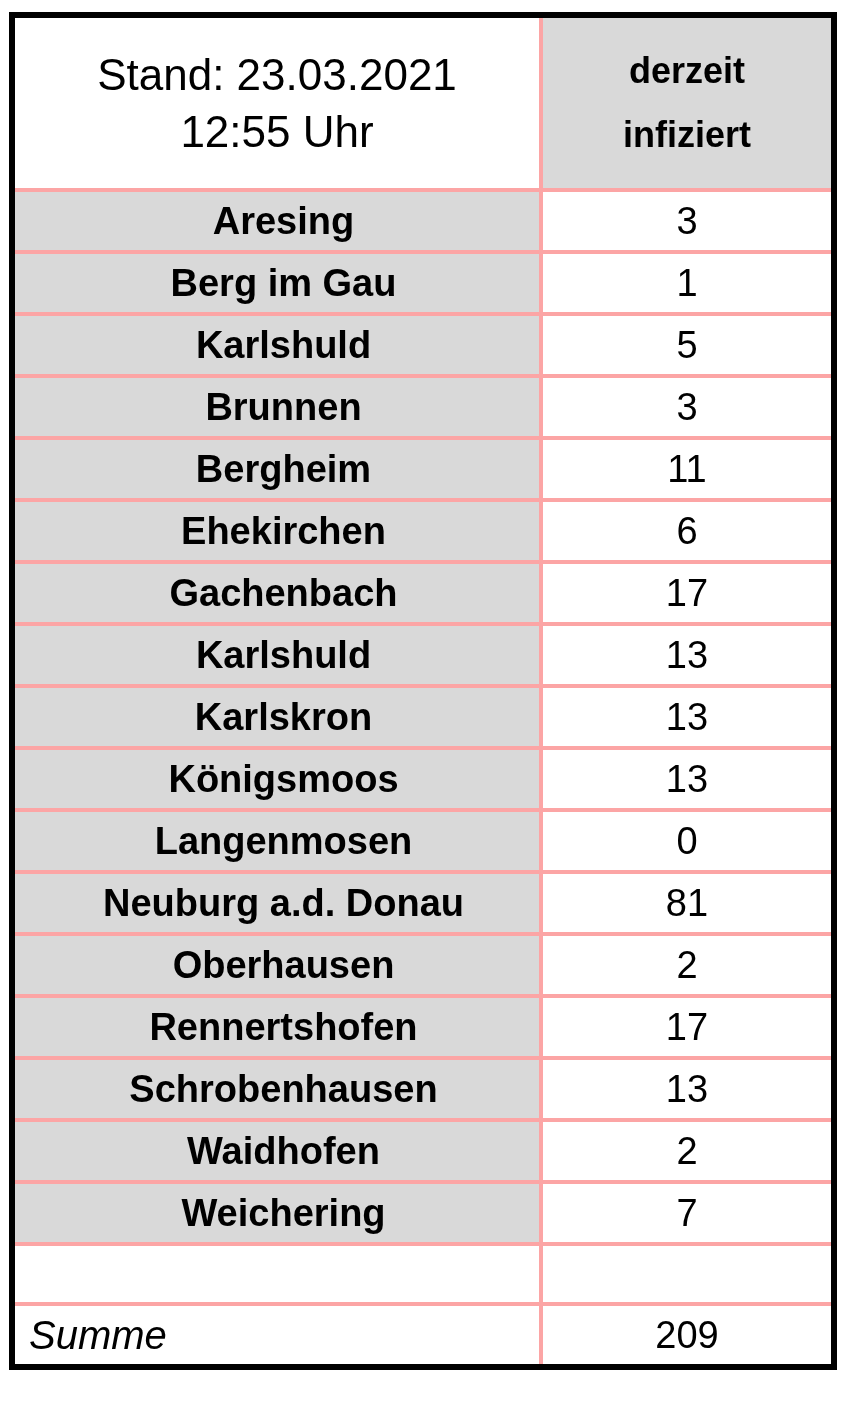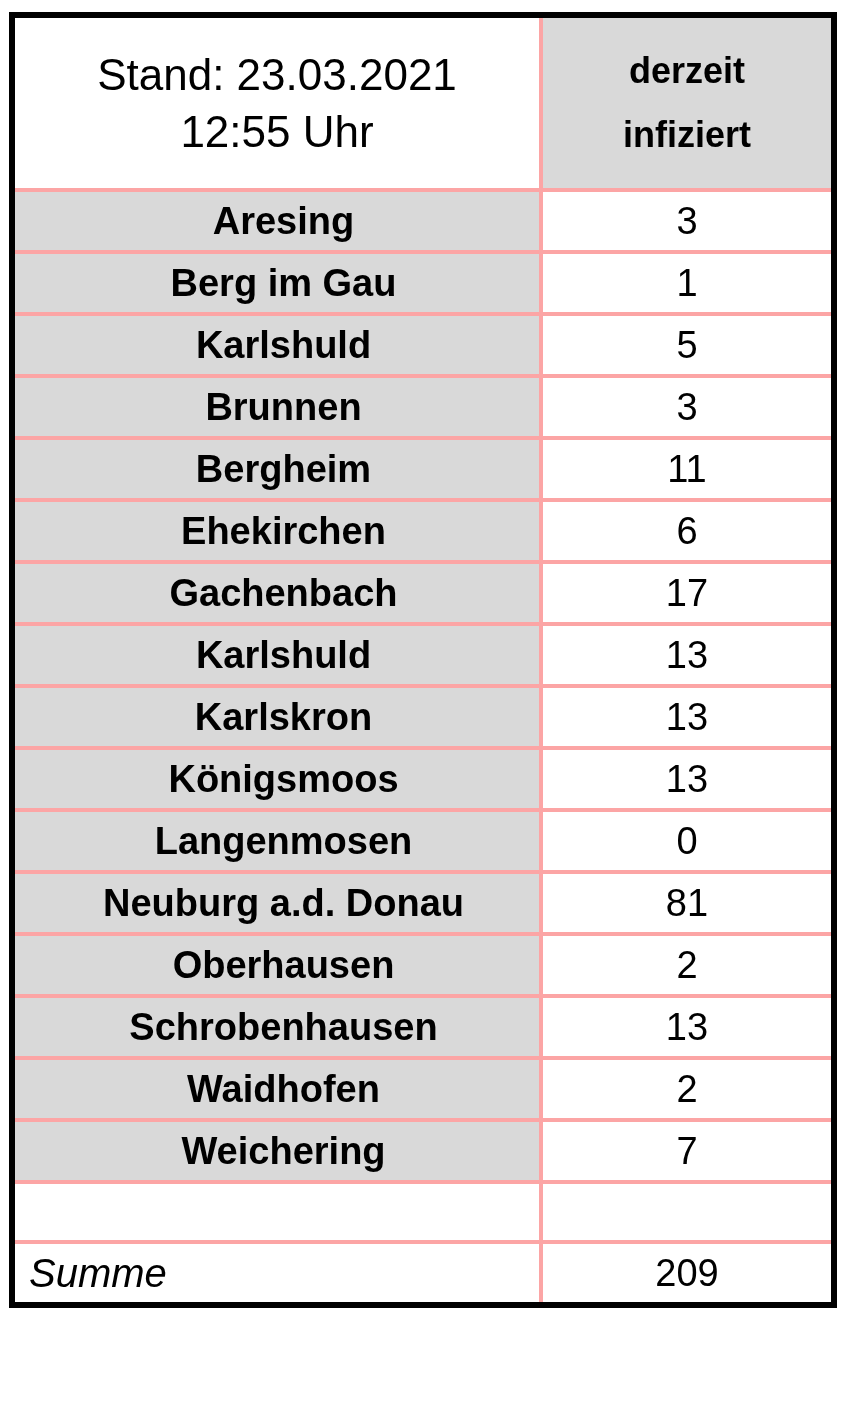--- a/index.html
+++ b/index.html
@@ -151,20 +151,24 @@
       </tr>
       <tr class="data-row">
         <td class="name-cell">Neuburg a.d. Donau</td>
         <td class="value-cell">81</td>
       </tr>
       <tr class="data-row">
         <td class="name-cell">Oberhausen</td>
         <td class="value-cell">2</td>
       </tr>
       <tr class="data-row">
+        <td class="name-cell">Rennertshofen</td>
+        <td class="value-cell">17</td>
+      </tr>
+      <tr class="data-row">
         <td class="name-cell">Schrobenhausen</td>
         <td class="value-cell">13</td>
       </tr>
       <tr class="data-row">
         <td class="name-cell">Waidhofen</td>
         <td class="value-cell">2</td>
       </tr>
       <tr class="data-row">
         <td class="name-cell">Weichering</td>
         <td class="value-cell">7</td>

